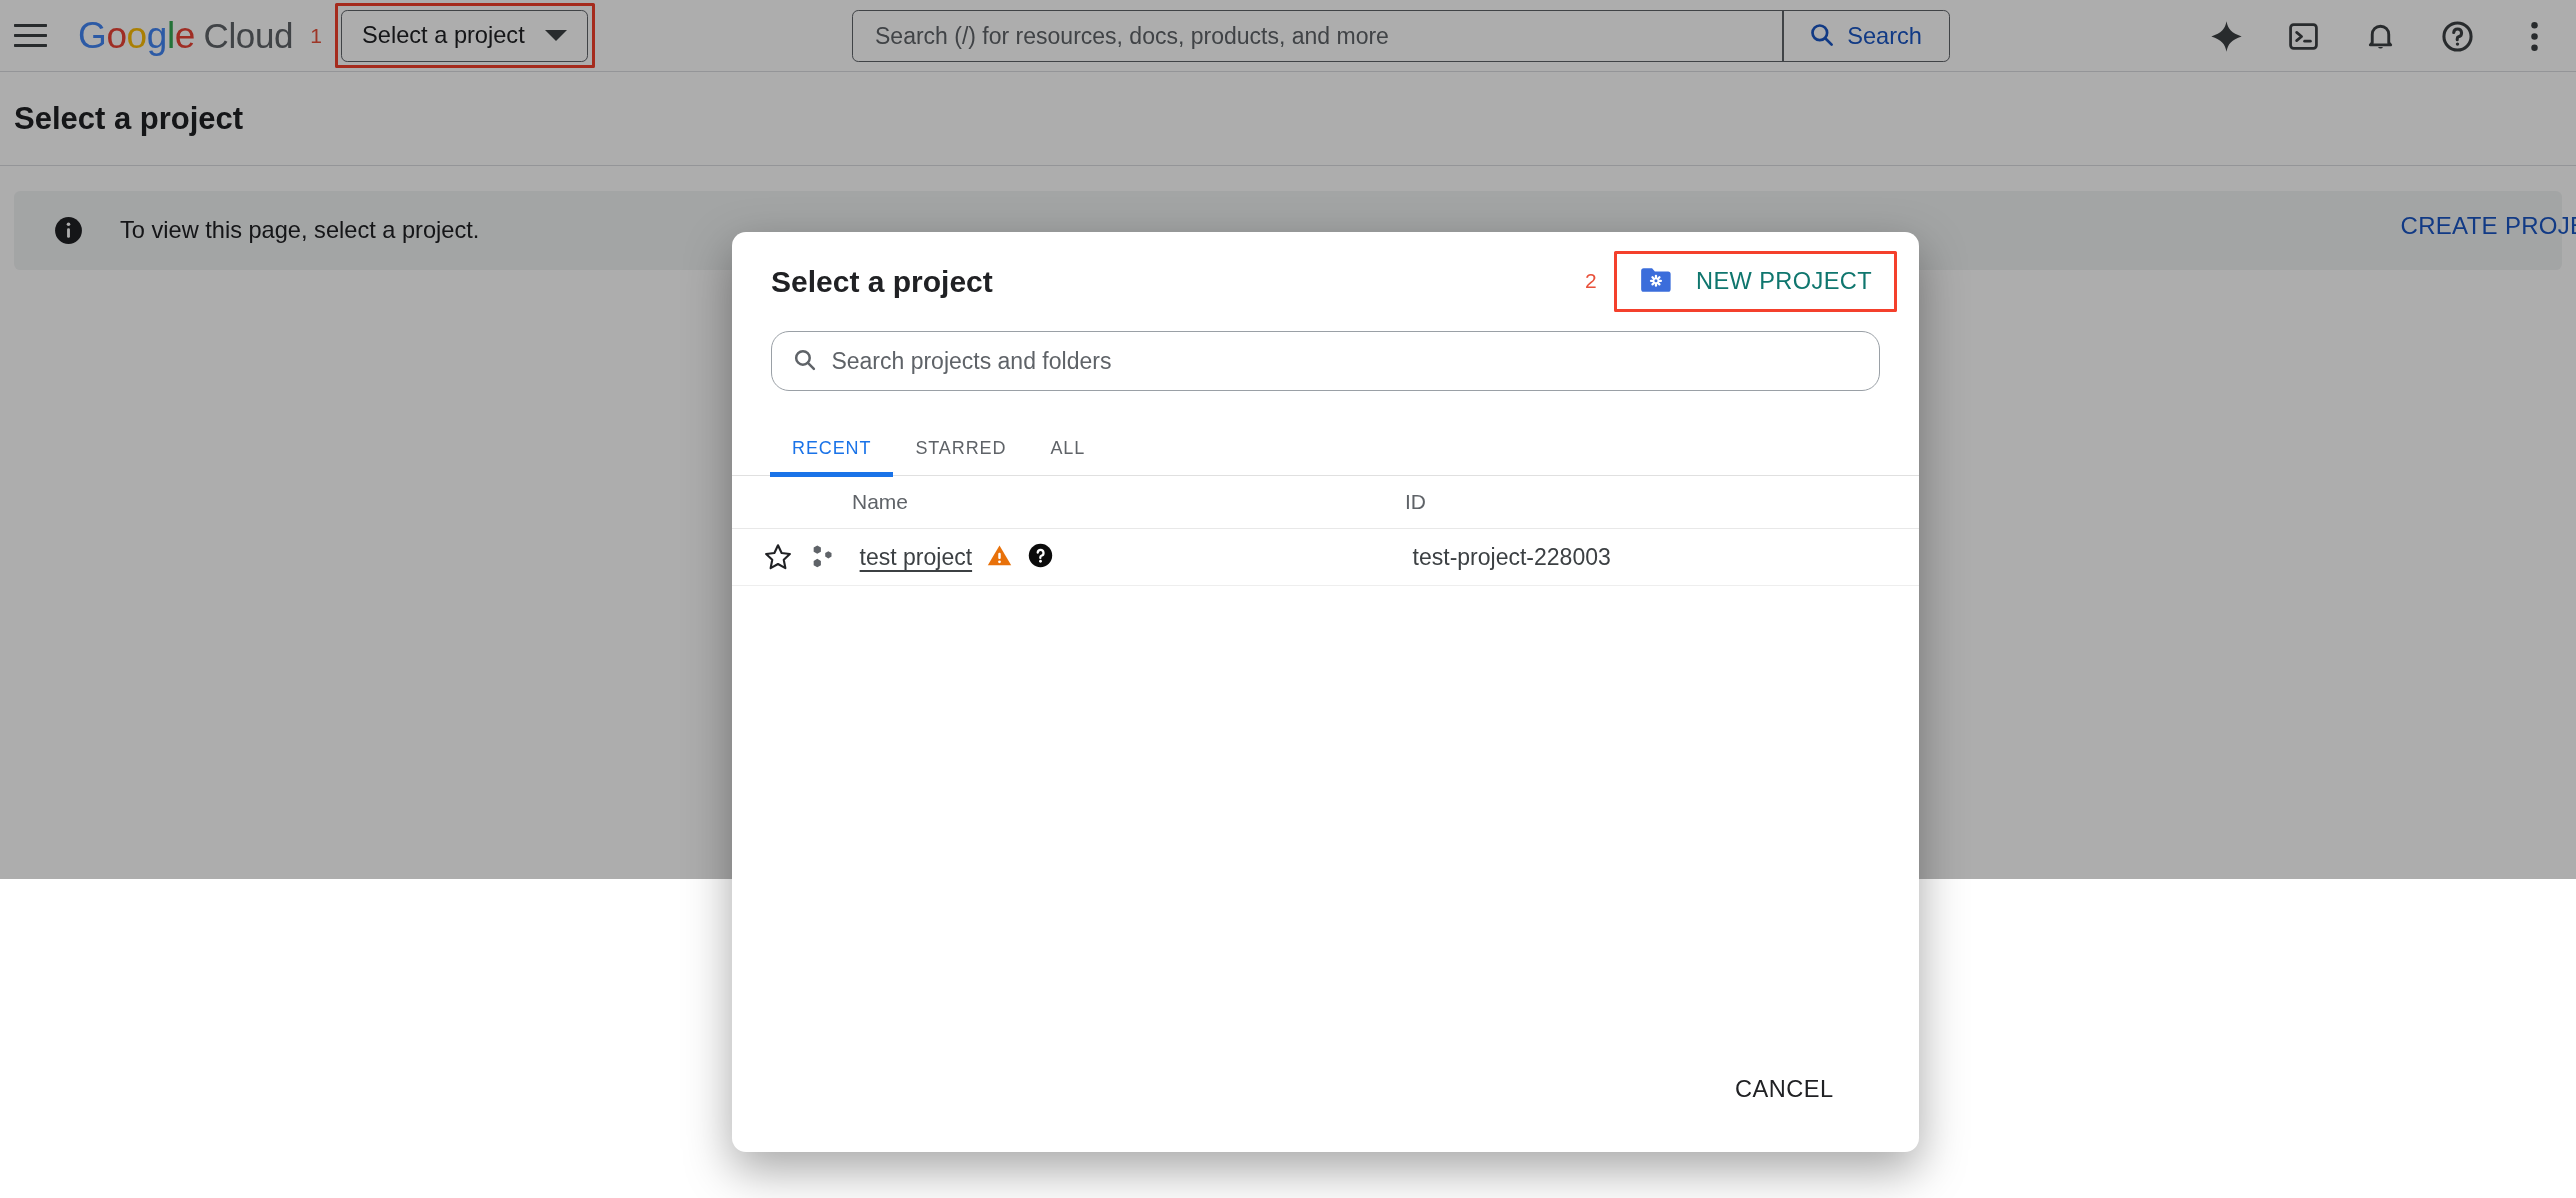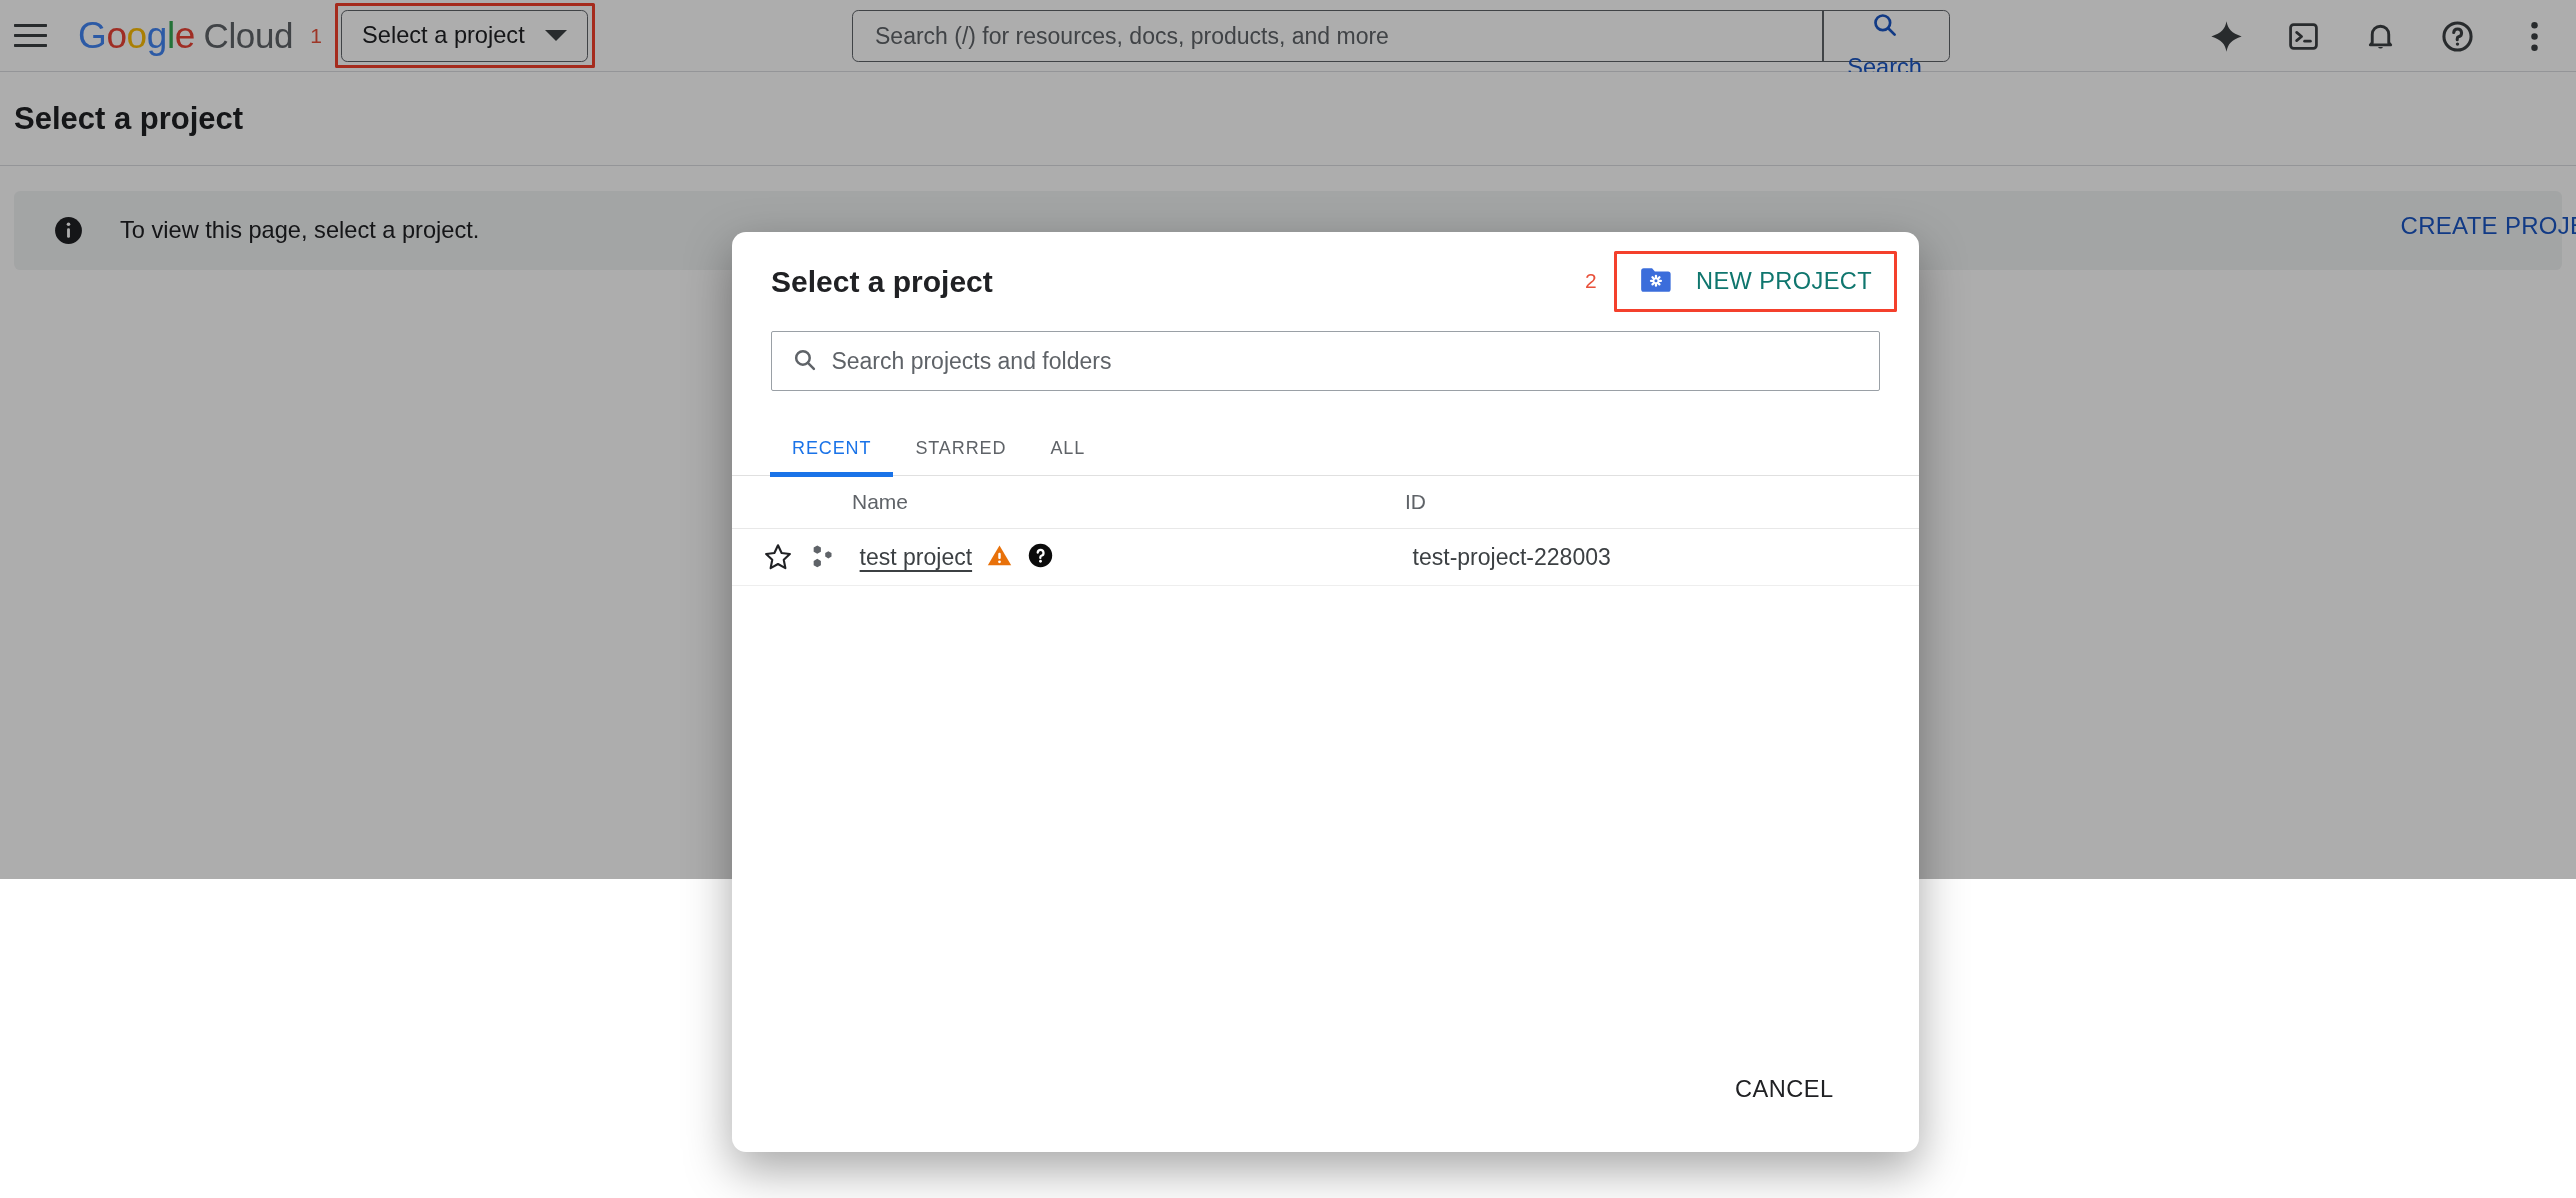--- a/index.html
+++ b/index.html
@@ -97,21 +97,20 @@
   }
   .search-input::placeholder { color: #5f6368; }
   .search-divider { width: 1.6px; height: 100%; background: #5f6368; }
   .search-btn {
     display: flex; align-items: center; gap: 12.6px;
     padding: 0 27px 0 23.6px;
     height: 100%;
     cursor: pointer;
     background: transparent; border: none;
     font-family: "Liberation Sans", sans-serif;
-    flex-direction: column;
   }
   .search-btn-label { color: #1a56c4; font-size: 23.6px; font-weight: 500; }
 
   .topbar-icons {
     position: absolute; right: 23.6px; top: 0; height: 72px;
     display: flex; align-items: center; gap: 41px;
   }
   .ticon { width: 36px; height: 36px; display: flex; align-items: center; justify-content: center; cursor: pointer; }
 
   
@@ -172,21 +171,21 @@
     padding: 4.7px 14px;
     background: transparent; border: none; cursor: pointer;
     font-family: "Liberation Sans", sans-serif;
   }
   .new-proj-label { color: #0f766e; font-size: 23.6px; font-weight: 500; letter-spacing: 0.4px; }
 
   .dlg-search {
     margin: 0 39px;
     height: 60px;
     border: 1.6px solid #9aa0a6;
-    border-radius: 2px;
+    border-radius: 18px;
     display: flex; align-items: center;
   }
   .dlg-search-icon { margin-left: 20.4px; }
   .dlg-search-input {
     flex: 1; border: none; outline: none; background: transparent;
     font-family: "Liberation Sans", sans-serif;
     font-size: 23px; color: #3c4043;
     padding: 0 14px; height: 100%;
   }
   .dlg-search-input::placeholder { color: #5f6368; }

